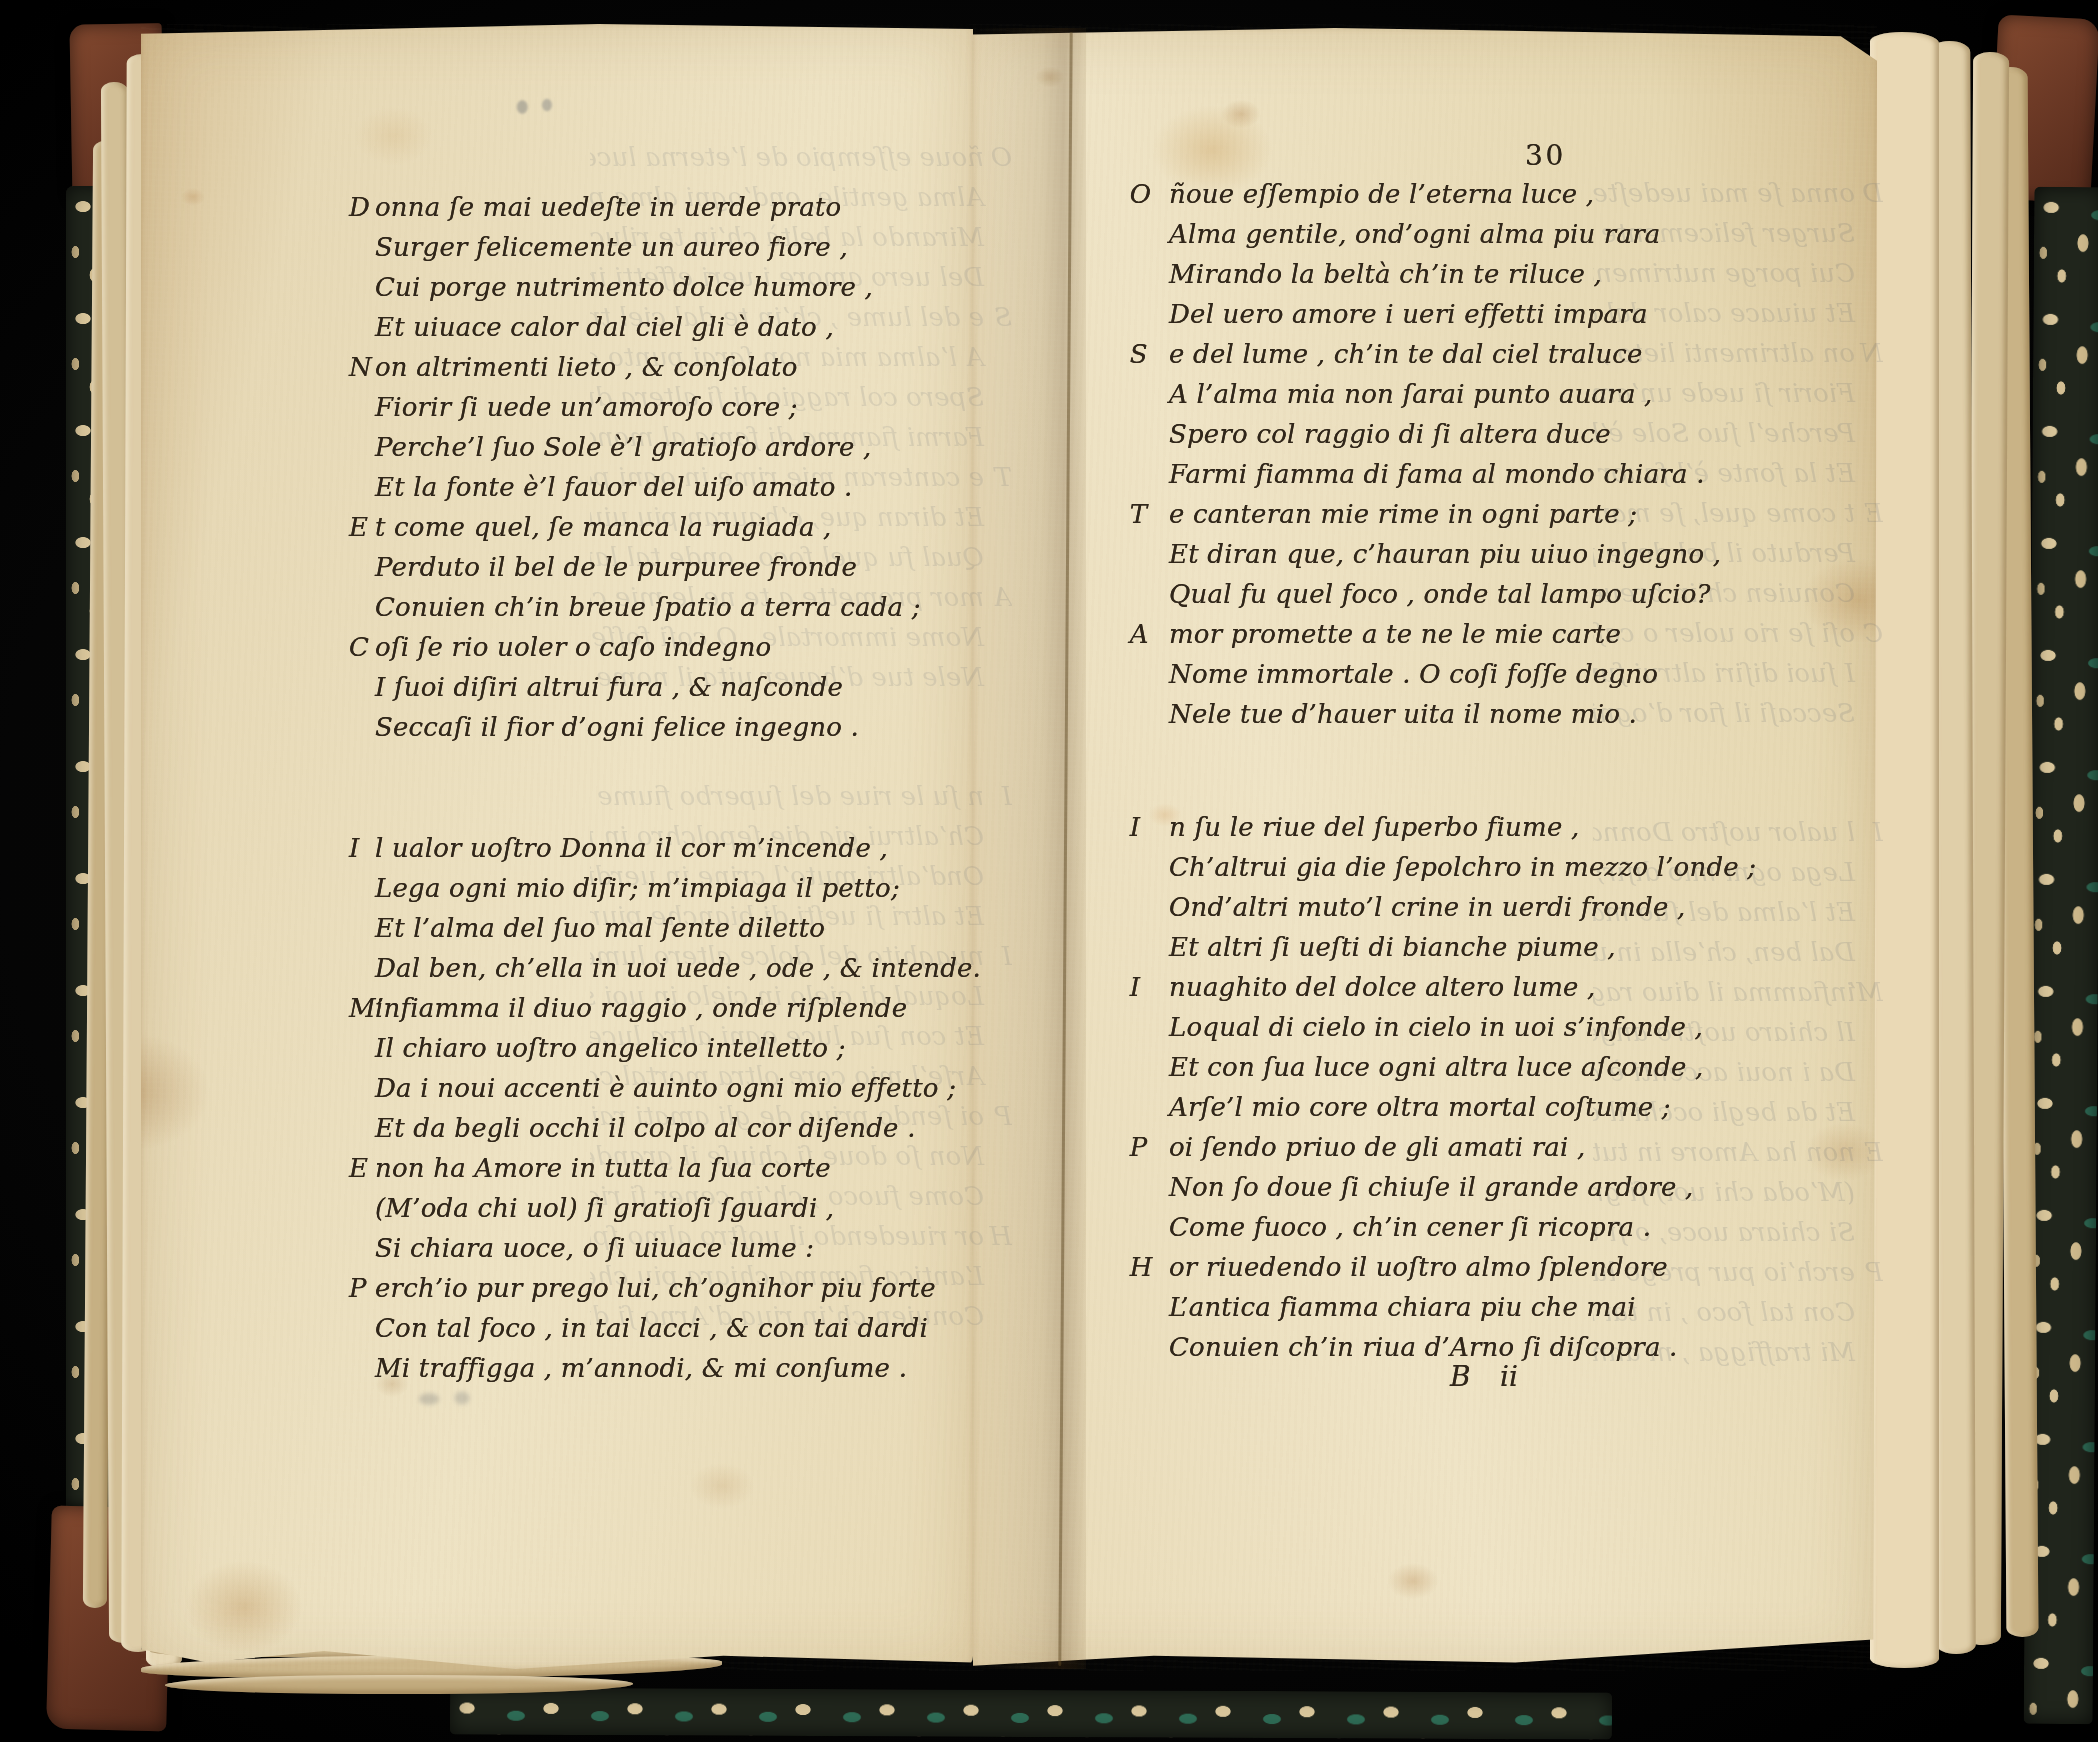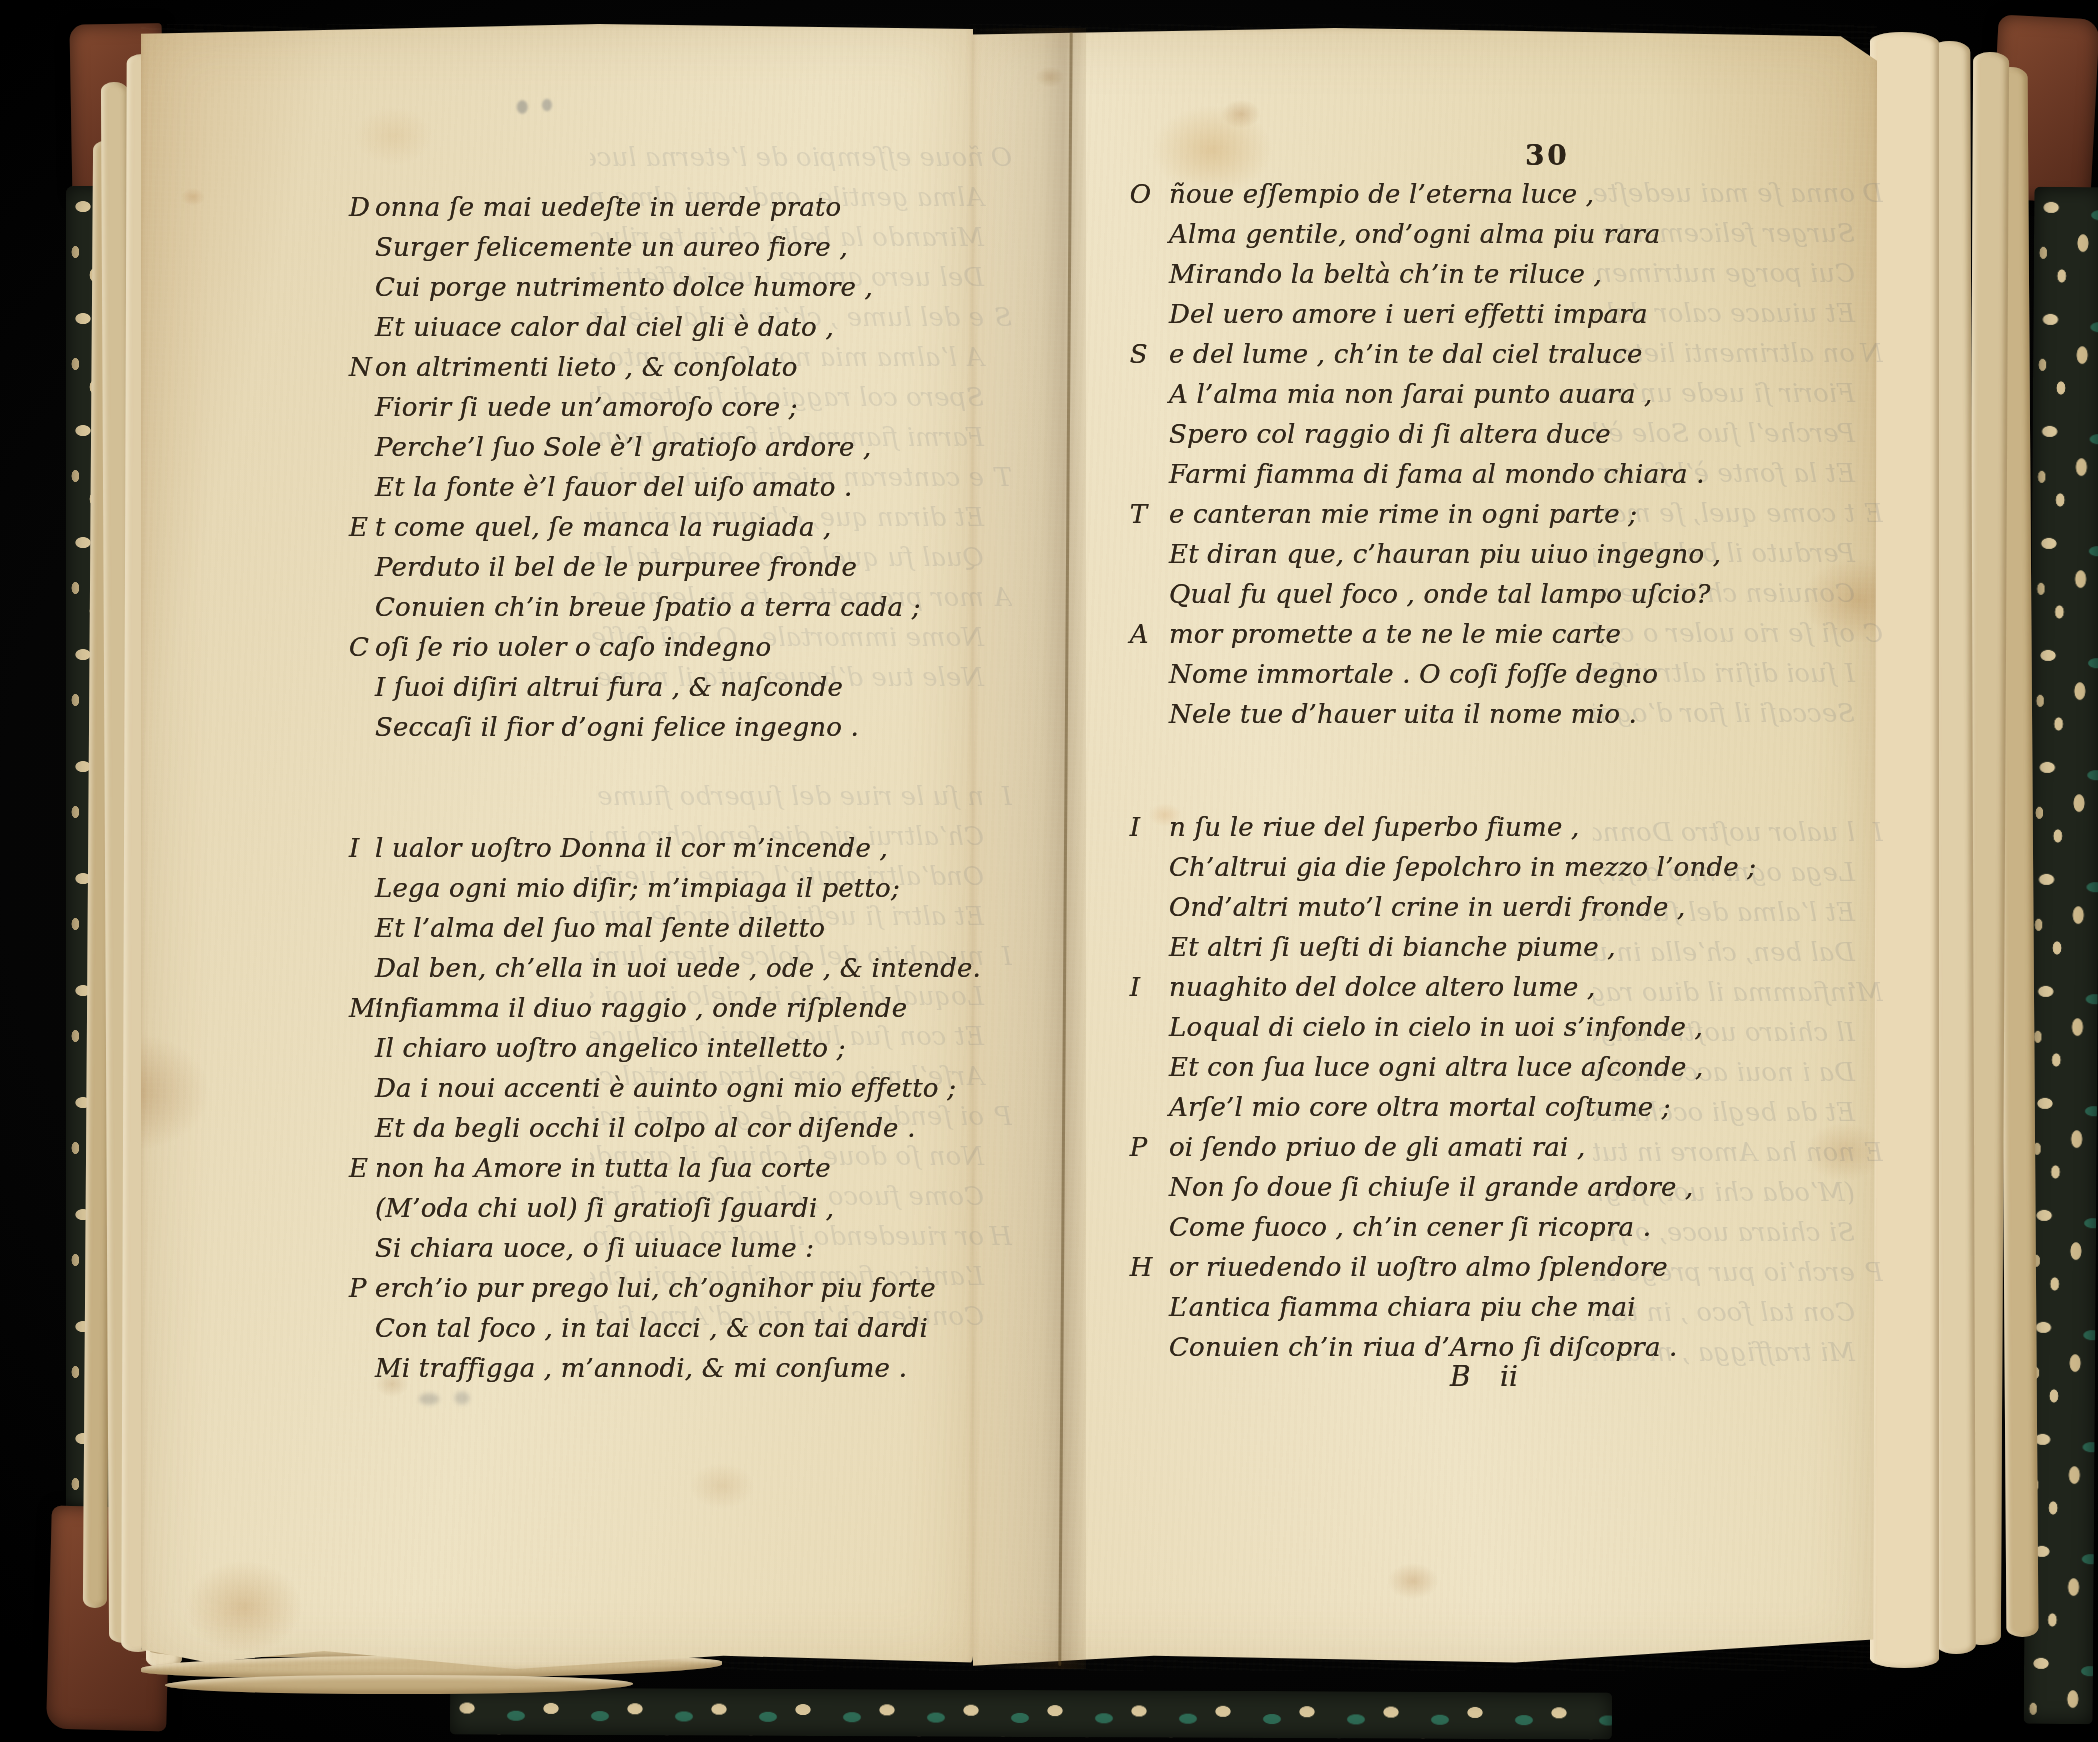--- a/index.html
+++ b/index.html
@@ -84,21 +84,21 @@
     letter-spacing:0.2px;white-space:nowrap;text-shadow:0 0 0.6px rgba(40,28,14,.85);}
   .textblock .line{height:40px;position:relative;padding-left:26px;}
   .textblock .init{position:absolute;left:0;top:0;font-style:italic;}
   .tb-right .line{padding-left:43px;}
   .tb-right .init{left:3.7px;}
   .ls1{left:349px;top:187px;}
   .ls2{left:349px;top:828px;}
   .rs1{left:1126px;top:174px;}
   .rs2{left:1126px;top:807px;}
   .pagenum{left:1525px;top:139px;font-size:28px;color:#2d2418;letter-spacing:2.8px;
-    font-style:normal;text-shadow:0 0 0.6px rgba(40,28,14,.8);font-weight:bold;}
+    font-style:normal;text-shadow:0 0 0.6px rgba(40,28,14,.8);}
   .signature{left:1450px;top:1360px;font-size:28px;font-style:italic;color:#30261a;
     word-spacing:20.6px;text-shadow:0 0 0.6px rgba(40,28,14,.8);}
   
   .ghost{overflow:hidden;opacity:.13;filter:blur(0.7px);pointer-events:none;}
   .ghost-inner{transform:scaleX(-1);color:#57606e;font-style:italic;font-size:26px;line-height:40px;white-space:nowrap;}
   .ghost-inner .line{height:40px;position:relative;padding-left:28px;}
   .ghost-inner .init{position:absolute;left:0;top:0;}
   .ghost-gap{height:79px;}
   .gL{left:590px;top:137px;width:422px;height:1387px;}
   .gR{left:1593px;top:173px;width:290px;height:1340px;opacity:.15;}

